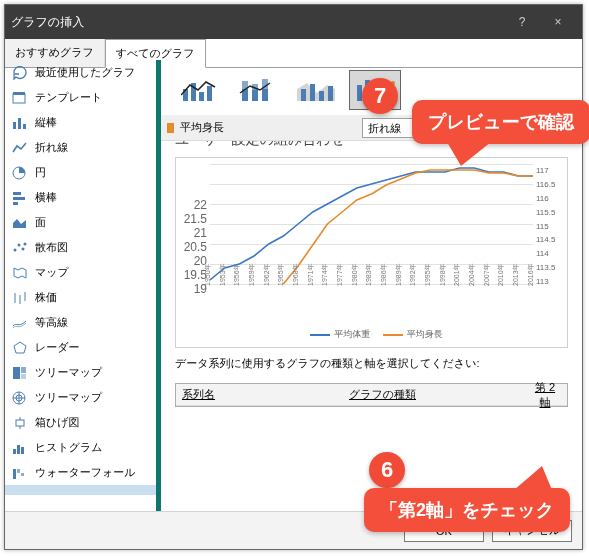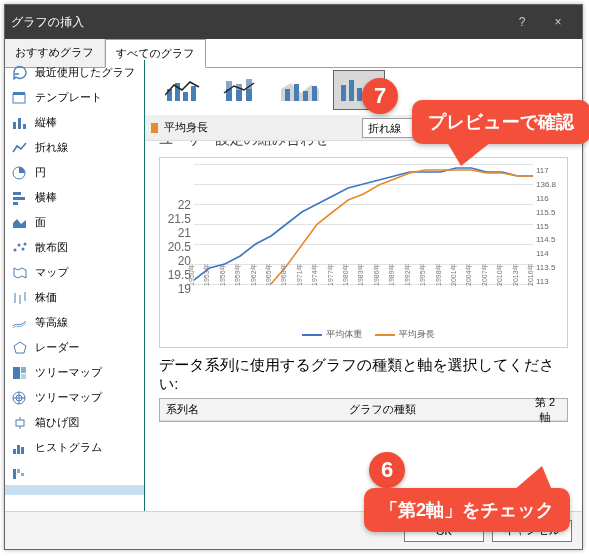--- a/index.html
+++ b/index.html
@@ -9,21 +9,21 @@
   
   .titlebar { height: 34px; background: #3b3b3b; color: #fff; display: flex; align-items: center; padding: 0 6px; font-size: 12px; }
   .titlebar .title { flex: 1; }
   .titlebar .win-btn { width: 36px; text-align: center; color: #ccc; cursor: pointer; line-height: 28px; }
   
   .tabs { display: flex; border-bottom: 1px solid #9aa0a6; background: #fff; }
   .tab { padding: 6px 10px; font-size: 11px; cursor: pointer; background: #f1f1f1; border-right: 1px solid #ddd; }
   .tab.active { background: #fff; border: 1px solid #9aa0a6; border-bottom: 1px solid #fff; margin-bottom: -1px; }
   
   .body { position: absolute; top: 55px; bottom: 38px; left: 0; right: 0; display: flex; }
-  .left { width: 140px; border-right: 1px solid #0f766e; overflow: hidden; }
+  .left { width: 156px; border-right: 5px solid #0f766e; overflow: hidden; }
   .cat { display: flex; align-items: center; padding: 5px 6px; gap: 7px; cursor: pointer; }
   .cat.active { background: #c9dff0; }
   .cat .ic { width: 17px; height: 15px; display: flex; align-items: center; justify-content: center; color: #4a7db3; }
   .cat .lbl { font-size: 11px; }
   .right { flex: 1; padding: 4px 14px 0 14px; position: relative; }
   
   .subtypes { display: flex; gap: 6px; padding: 6px 0 10px 0; }
   .sub { width: 52px; height: 40px; border: 1px solid transparent; display: flex; align-items: center; justify-content: center; cursor: pointer; }
   .sub.active { background: #d8d8d8; border: 1px solid #666; }
   .right hr { border: none; border-top: 1px solid #c4c4c4; margin-bottom: 10px; }
@@ -35,24 +35,24 @@
   .ylabels { width: 28px; display: flex; flex-direction: column; justify-content: space-between; align-items: flex-end; font-size: 12px; color: #666; padding: 2px 3px 18px 0; margin-top: 32px; }
   .y2labels { width: 28px; display: flex; flex-direction: column; justify-content: space-between; align-items: flex-start; font-size: 8px; color: #666; padding: 2px 0 18px 3px; }
   .plot { flex: 1; position: relative; }
   .gridline { position: absolute; left: 0; right: 0; border-top: 1px solid #e2e2e2; }
   .xaxis { position: absolute; bottom: 0; left: 0; right: 0; display: flex; justify-content: space-between; font-size: 7px; color: #7a7a7a; transform: translateY(2px); padding-top: 2px; }
   .xaxis span { display:block; width: 0; transform: rotate(-90deg); transform-origin: left bottom; white-space: nowrap; position: relative; left: 3px; }
   .legend { text-align: center; font-size: 9px; color: #666; margin-top: 24px; }
   .legend .sw { display: inline-block; width: 20px; height: 2px; vertical-align: middle; margin: 0 4px 0 10px; }
   .legend .sl { vertical-align: middle; }
   
-  .series-hint { font-size: 15px; margin: 8px 0 4px 0; }
+  .series-hint { font-size: 11px; margin: 8px 0 12px 0; }
   .grid { border: 1px solid #adadad; background: #fff; }
   .grid-row { display: flex; align-items: center; border-bottom: 1px solid #dcdcdc; font-size: 11px; }
-  .grid-row.header { background: #f3f3f3; font-weight: normal; height: 22px; }
+  .grid-row.header { background: #f3f3f3; font-weight: normal; height: 22px; text-decoration: underline; }
   .grid-row.header .cell { padding: 3px 6px; }
   .grid-row.body { height: 26px; }
   .grid-row.body.alt { background: #efefef; }
   .cell.name { flex: 1; display: flex; align-items: center; padding: 4px 6px; gap: 6px; }
   .cell.type { width: 180px; padding: 2px 4px; }
   .cell.axis2 { width: 44px; text-align: center; }
   .series-mark { width: 7px; height: 10px; display: inline-block; }
   .combo { display: flex; border: 1px solid #9e9e9e; background: #fff; height: 20px; }
   .combo .val { flex: 1; padding: 2px 5px; }
   .combo .btn { width: 18px; border-left: 1px solid #9e9e9e; display: flex; align-items: center; justify-content: center; background: #efefef; cursor: pointer; }
@@ -234,20 +234,21 @@
             <span class="lbl">ヒストグラム</span>
           </div>
           <div class="cat">
             <span class="ic">
               <svg width="16" height="14">
                 <rect x="1" y="3" width="3" height="10" fill="#4a7db3"></rect>
                 <rect x="5" y="3" width="3" height="4" fill="#88aed0"></rect>
                 <rect x="9" y="7" width="3" height="3" fill="#88aed0"></rect>
               </svg>
             </span>
+            <span class="lbl">ウォーターフォール</span>
           </div>
           <div class="cat active"></div>
         </div>
 
       <div class="right">
         <div class="subtypes">
           <div class="sub">
             <svg width="40" height="30">
               <rect x="2" y="14" width="5" height="12" fill="#4a7db3"></rect>
                 <rect x="10" y="8" width="5" height="18" fill="#4a7db3"></rect>
@@ -333,21 +334,21 @@
                   <span>2001年</span>
                   <span>2004年</span>
                   <span>2007年</span>
                   <span>2010年</span>
                   <span>2013年</span>
                   <span>2016年</span>
                 </div>
               </div>
             <div class="y2labels" id="y2">
                 <span>117</span>
-                <span>136.8</span>
+                <span>116.5</span>
                 <span>116</span>
                 <span>115.5</span>
                 <span>115</span>
                 <span>114.5</span>
                 <span>114</span>
                 <span>113.5</span>
                 <span>113</span>
               </div>
           </div>
           <div class="legend">

